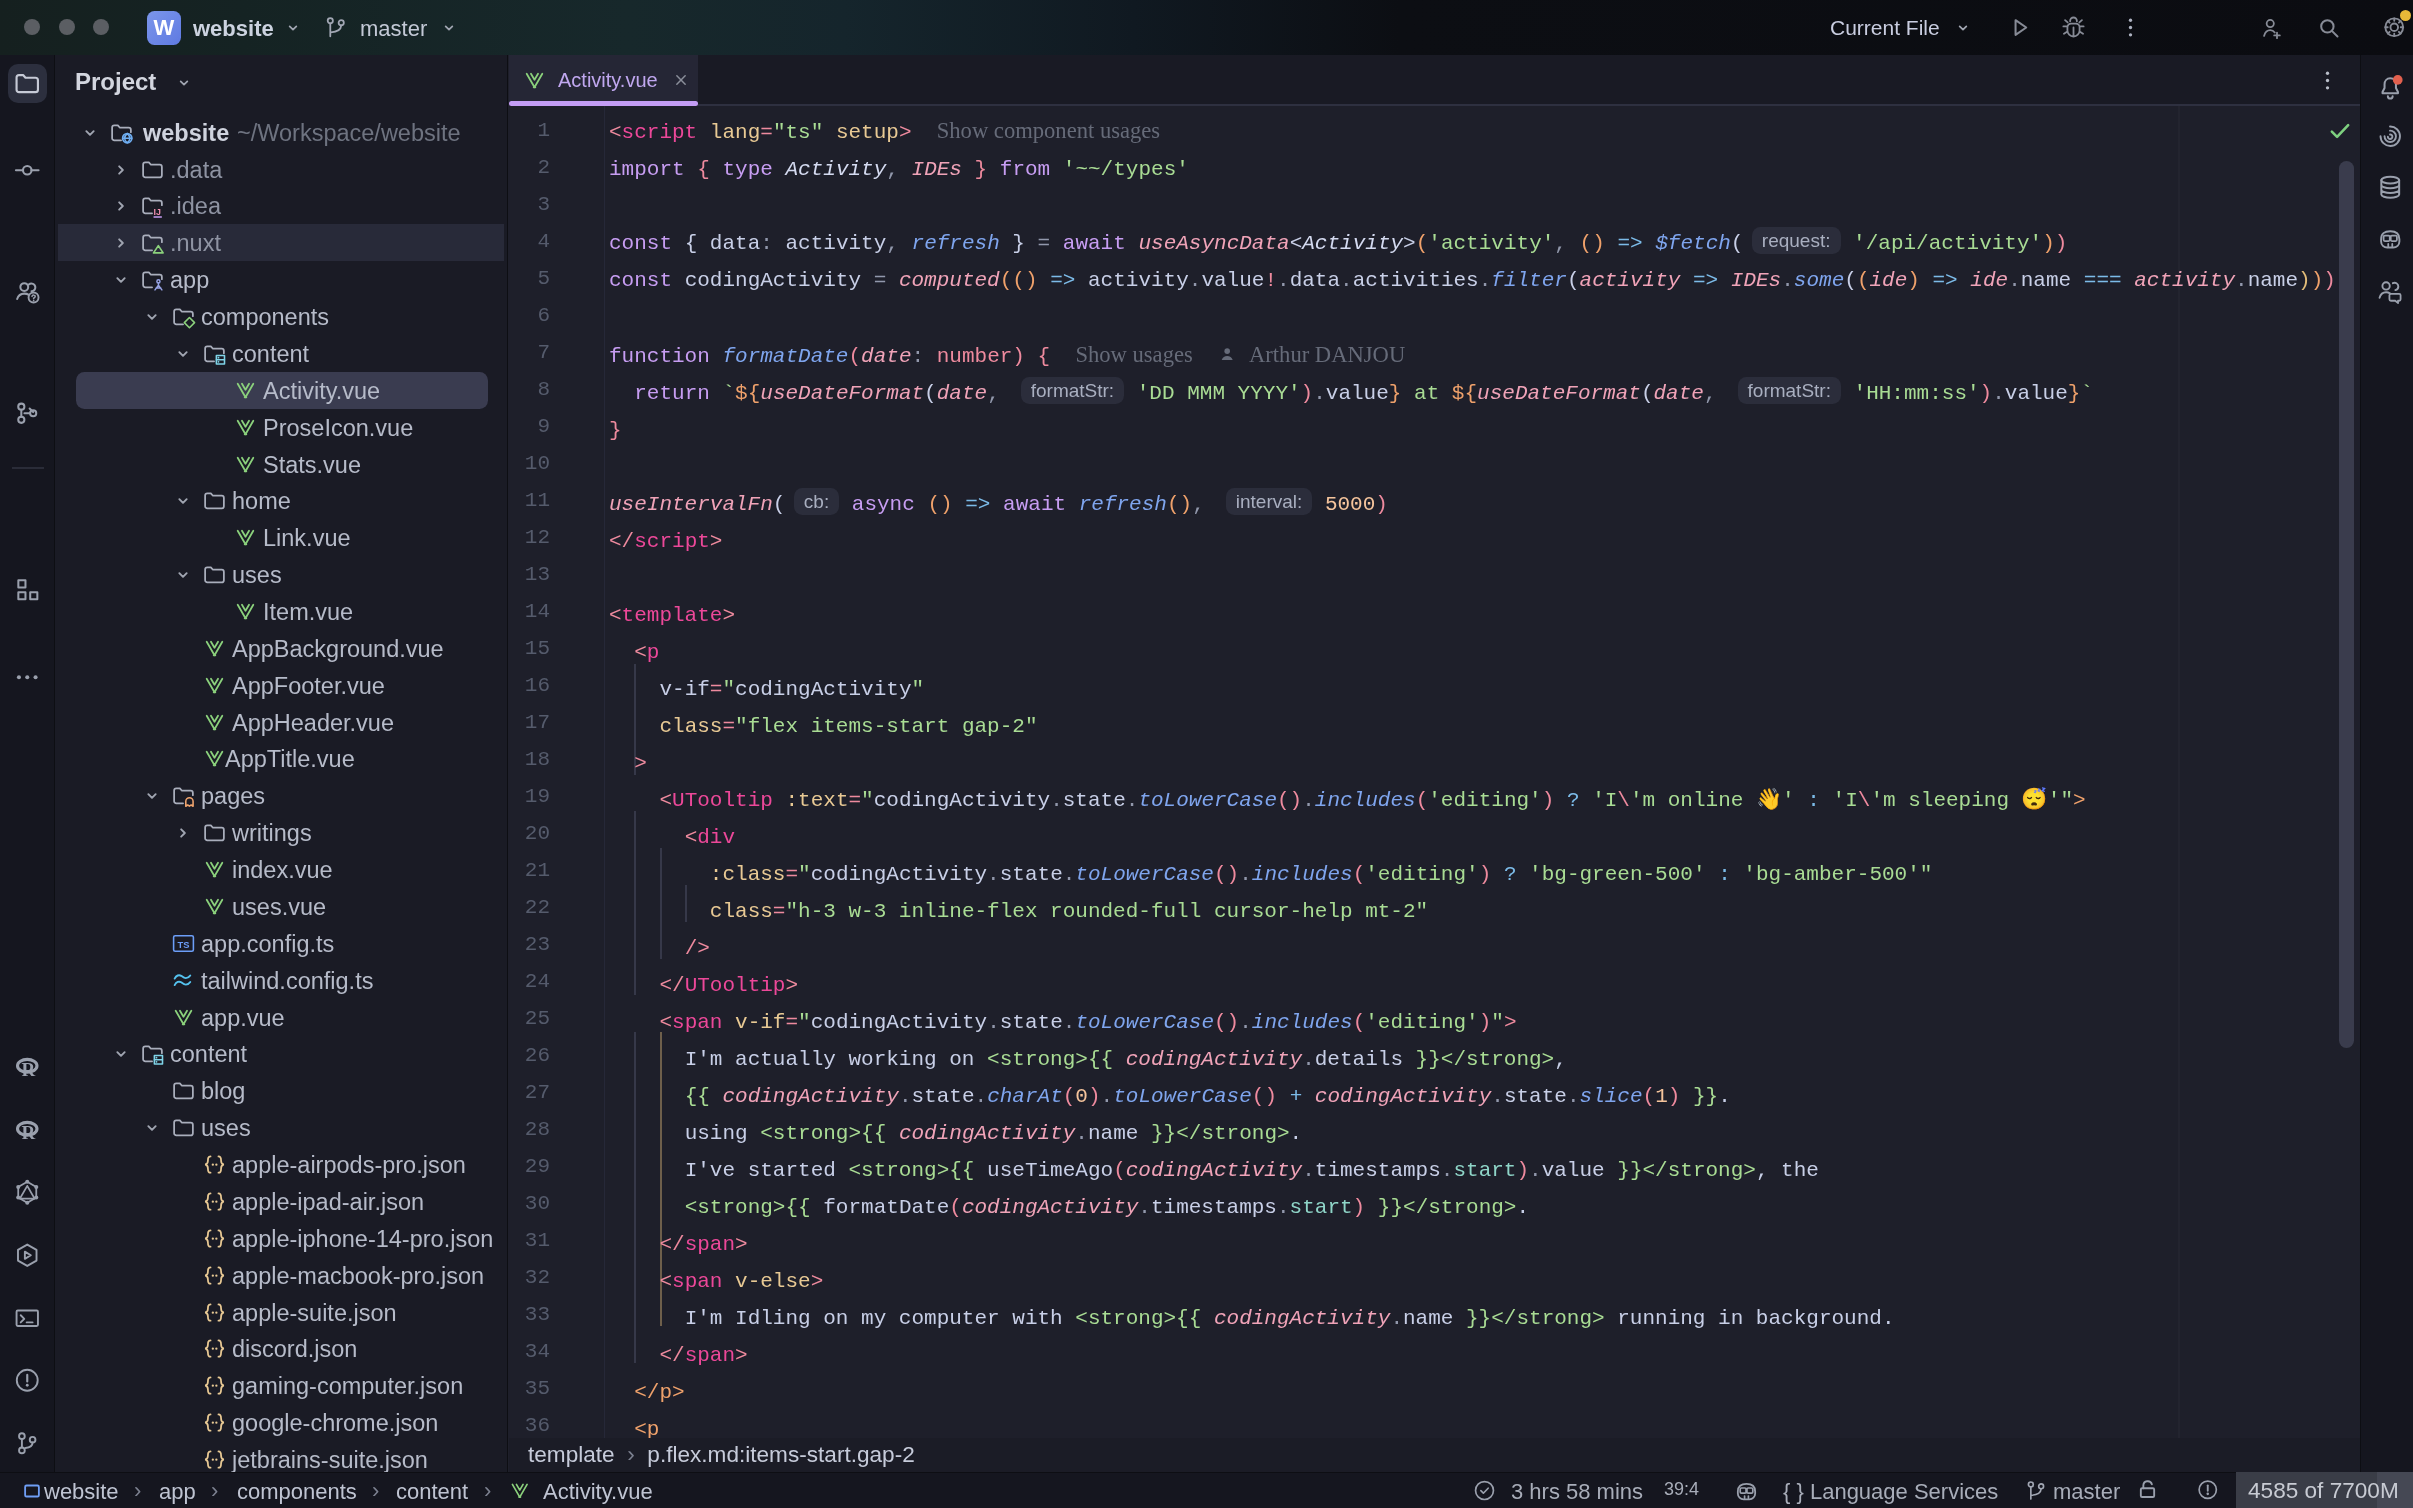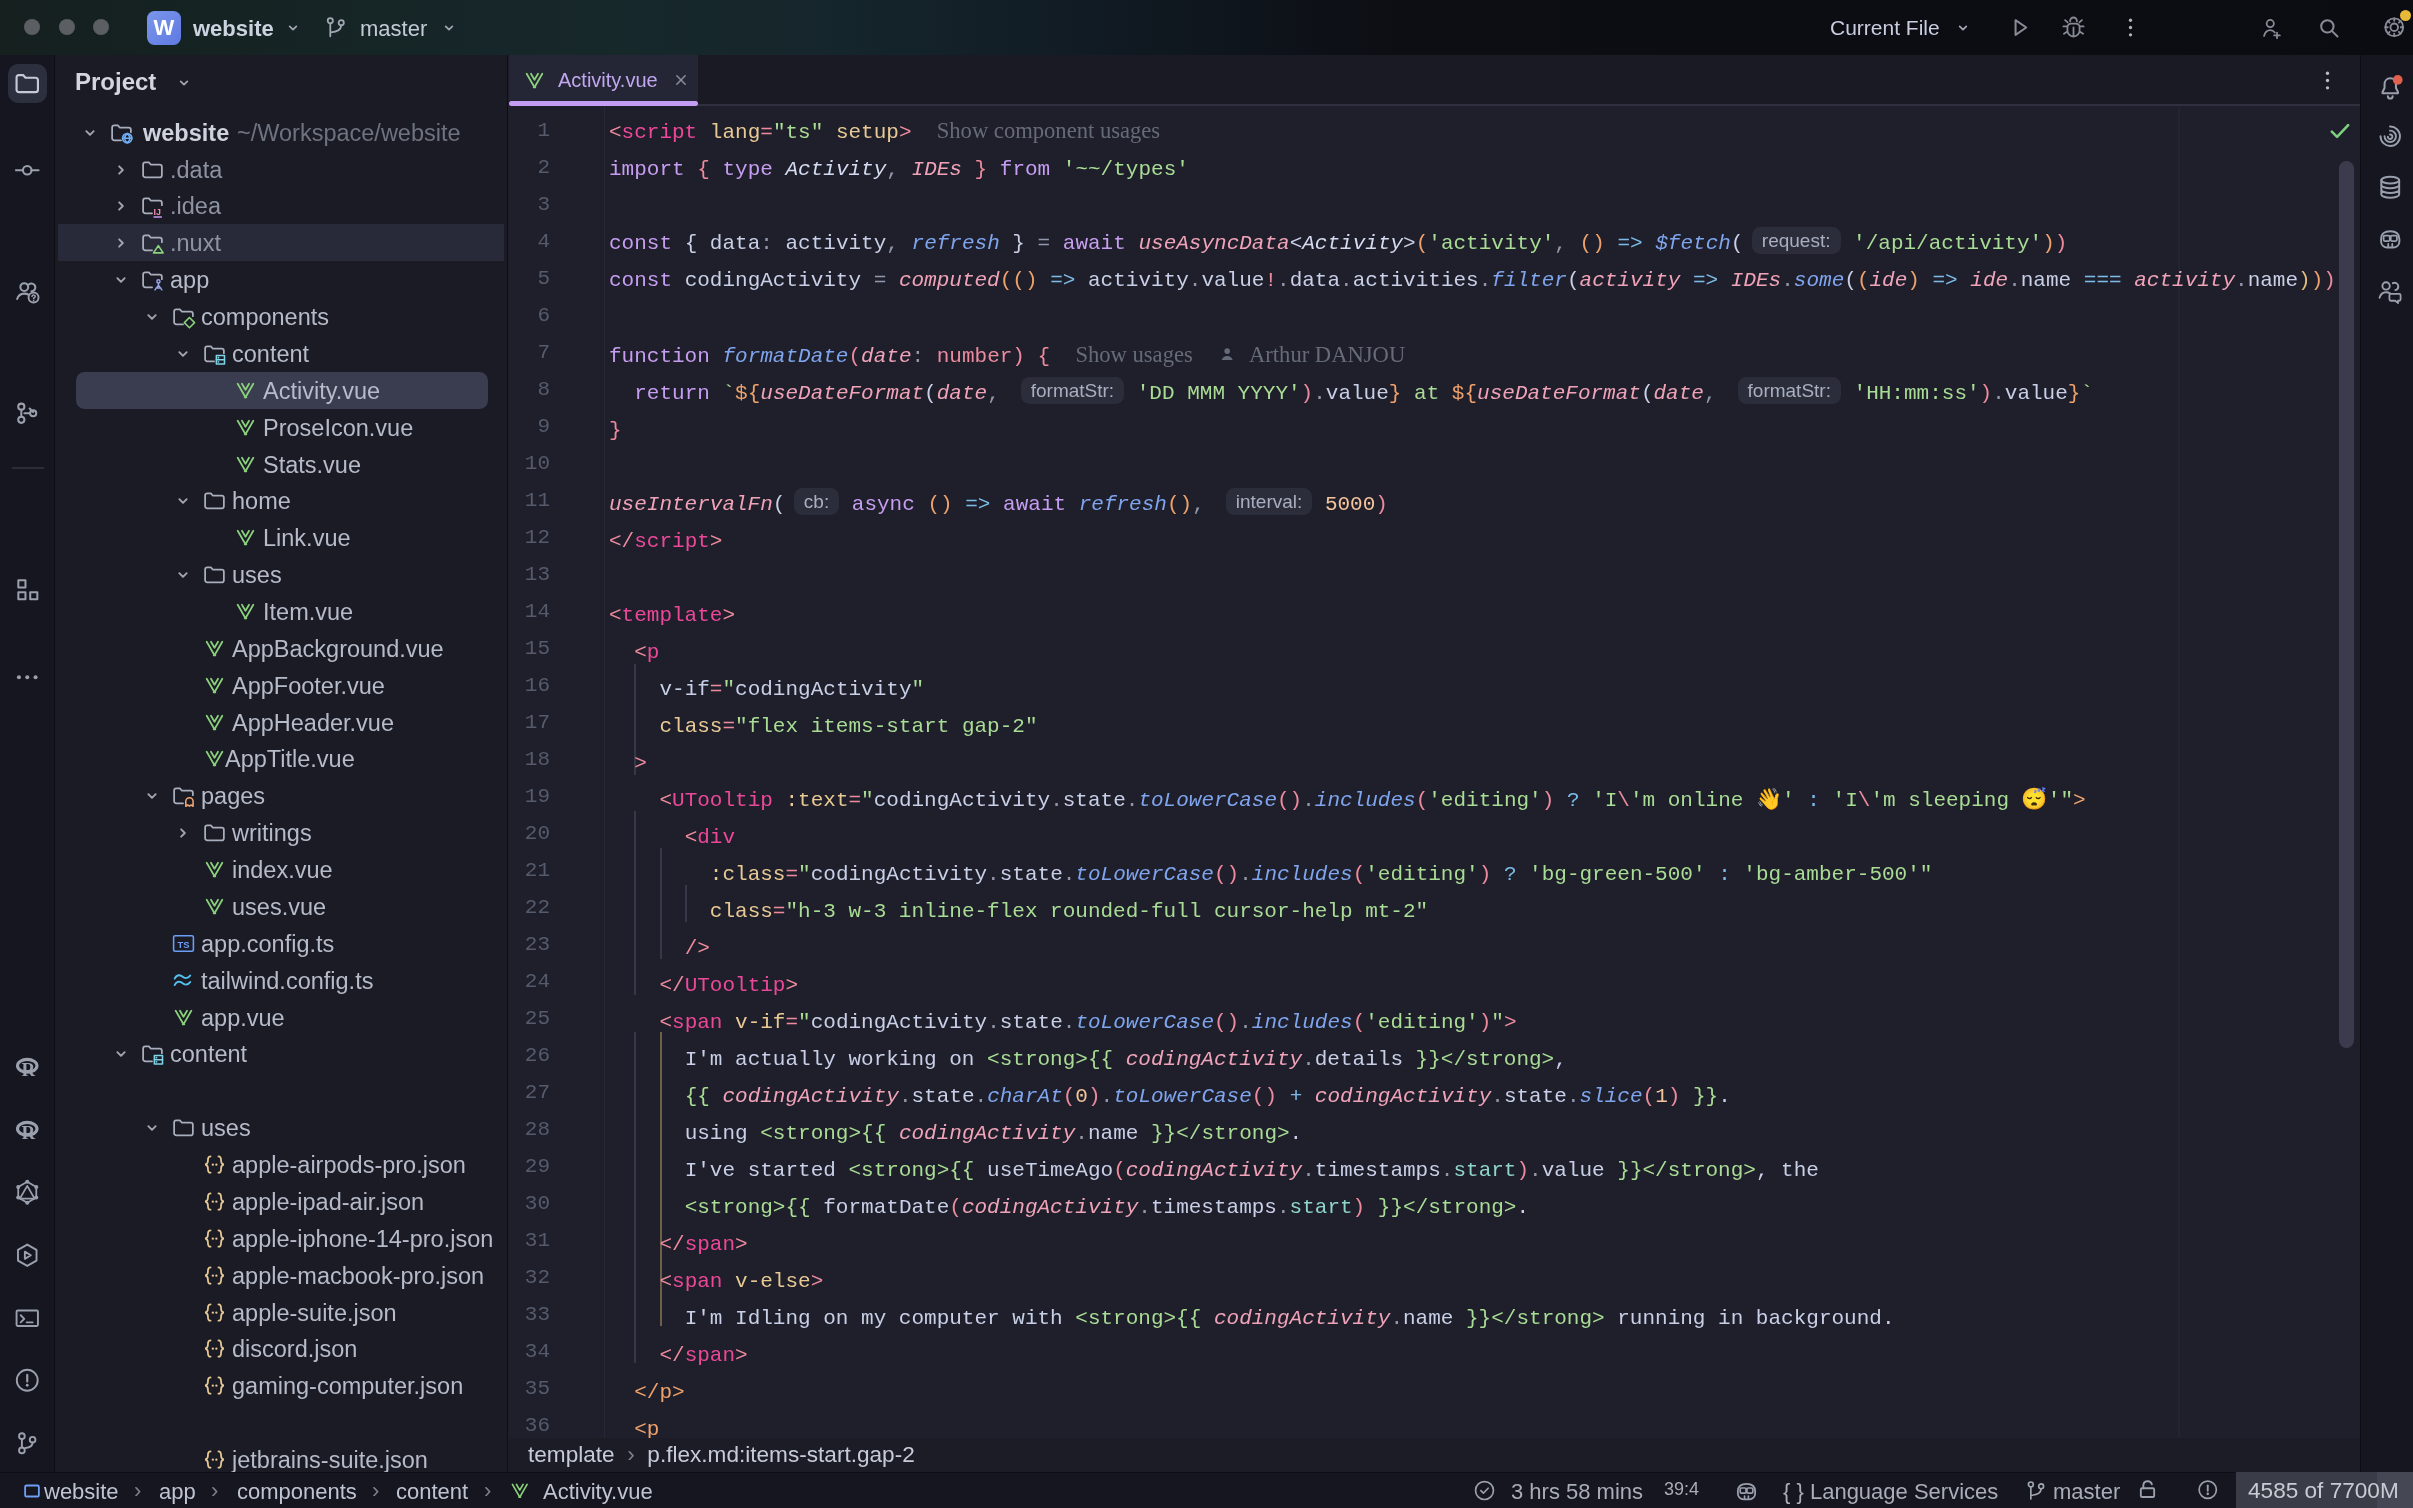--- a/index.html
+++ b/index.html
@@ -379,20 +379,26 @@
       </svg>
       <svg class="abs" style="left:85px;top:5.9px" width="25" height="25" viewBox="0 0 24 24" fill="none">
         <path d="M3 7.2c0-1.2.9-2.1 2.1-2.1h3.4l2 2.3h8.4c1.2 0 2.1.9 2.1 2.1v2.2M11.6 19.5H5.1c-1.2 0-2.1-.9-2.1-2.1V7.2" stroke="#a9aebc" stroke-width="1.7" fill="none" stroke-linecap="round" stroke-linejoin="round"></path>
         <path d="M13.8 14h7.8v8h-7.8z" stroke="#7fd4e8" stroke-width="1.5" fill="none" stroke-linecap="round" stroke-linejoin="round"></path>
         <path d="M13.8 18h7.8" stroke="#7fd4e8" stroke-width="1.3" fill="none" stroke-linecap="round" stroke-linejoin="round"></path>
         <circle cx="15.8" cy="16" r=".9" fill="#7fd4e8"></circle>
         <circle cx="15.8" cy="20" r=".9" fill="#7fd4e8"></circle>
       </svg>
       <div class="tlabel" style="left:115px;">content</div>
     </div>
+<div class="trow" style="top:1017px">
+      <svg class="abs" style="left:116px;top:5.9px" width="25" height="25" viewBox="0 0 24 24" fill="none">
+        <path d="M3 7.2c0-1.2.9-2.1 2.1-2.1h3.4l2 2.3h8.4c1.2 0 2.1.9 2.1 2.1v7.9c0 1.2-.9 2.1-2.1 2.1H5.1c-1.2 0-2.1-.9-2.1-2.1z" stroke="#a9aebc" stroke-width="1.7" fill="none" stroke-linecap="round" stroke-linejoin="round"></path>
+      </svg>
+      <div class="tlabel" style="left:146px;">blog</div>
+    </div>
 <div class="trow" style="top:1054px">
       <svg class="abs" style="left:86px;top:7.5px" width="22" height="22" viewBox="0 0 24 24" fill="none">
         <path d="M8 10l4 4 4-4" stroke="#a0a5b1" stroke-width="2.1" fill="none" stroke-linecap="round" stroke-linejoin="round"></path>
       </svg>
       <svg class="abs" style="left:116px;top:5.9px" width="25" height="25" viewBox="0 0 24 24" fill="none">
         <path d="M3 7.2c0-1.2.9-2.1 2.1-2.1h3.4l2 2.3h8.4c1.2 0 2.1.9 2.1 2.1v7.9c0 1.2-.9 2.1-2.1 2.1H5.1c-1.2 0-2.1-.9-2.1-2.1z" stroke="#a9aebc" stroke-width="1.7" fill="none" stroke-linecap="round" stroke-linejoin="round"></path>
       </svg>
       <div class="tlabel" style="left:146px;">uses</div>
     </div>
 <div class="trow" style="top:1091px">
@@ -450,20 +456,29 @@
       <div class="tlabel" style="left:177px;">discord.json</div>
     </div>
 <div class="trow" style="top:1312px">
       <svg class="abs" style="left:147px;top:5.9px" width="25" height="25" viewBox="0 0 24 24" fill="none">
         <path d="M8.2 4.2c-2.5 0-2.5 2.4-2.5 3.9 0 1.8-.4 3.2-2 3.5v.8c1.6.4 2 1.8 2 3.6 0 1.5 0 3.9 2.5 3.9" stroke="#e8c994" stroke-width="1.7" fill="none" stroke-linecap="round" stroke-linejoin="round"></path>
         <path d="M15.8 4.2c2.5 0 2.5 2.4 2.5 3.9 0 1.8.4 3.2 2 3.5v.8c-1.6.4-2 1.8-2 3.6 0 1.5 0 3.9-2.5 3.9" stroke="#e8c994" stroke-width="1.7" fill="none" stroke-linecap="round" stroke-linejoin="round"></path>
         <circle cx="10.4" cy="12.2" r="1.1" fill="#e8c994"></circle>
         <circle cx="13.8" cy="12.2" r="1.1" fill="#e8c994"></circle>
       </svg>
       <div class="tlabel" style="left:177px;">gaming-computer.json</div>
+    </div>
+<div class="trow" style="top:1349px">
+      <svg class="abs" style="left:147px;top:5.9px" width="25" height="25" viewBox="0 0 24 24" fill="none">
+        <path d="M8.2 4.2c-2.5 0-2.5 2.4-2.5 3.9 0 1.8-.4 3.2-2 3.5v.8c1.6.4 2 1.8 2 3.6 0 1.5 0 3.9 2.5 3.9" stroke="#e8c994" stroke-width="1.7" fill="none" stroke-linecap="round" stroke-linejoin="round"></path>
+        <path d="M15.8 4.2c2.5 0 2.5 2.4 2.5 3.9 0 1.8.4 3.2 2 3.5v.8c-1.6.4-2 1.8-2 3.6 0 1.5 0 3.9-2.5 3.9" stroke="#e8c994" stroke-width="1.7" fill="none" stroke-linecap="round" stroke-linejoin="round"></path>
+        <circle cx="10.4" cy="12.2" r="1.1" fill="#e8c994"></circle>
+        <circle cx="13.8" cy="12.2" r="1.1" fill="#e8c994"></circle>
+      </svg>
+      <div class="tlabel" style="left:177px;">google-chrome.json</div>
     </div>
 <div class="trow" style="top:1386px">
       <svg class="abs" style="left:147px;top:5.9px" width="25" height="25" viewBox="0 0 24 24" fill="none">
         <path d="M8.2 4.2c-2.5 0-2.5 2.4-2.5 3.9 0 1.8-.4 3.2-2 3.5v.8c1.6.4 2 1.8 2 3.6 0 1.5 0 3.9 2.5 3.9" stroke="#e8c994" stroke-width="1.7" fill="none" stroke-linecap="round" stroke-linejoin="round"></path>
         <path d="M15.8 4.2c2.5 0 2.5 2.4 2.5 3.9 0 1.8.4 3.2 2 3.5v.8c-1.6.4-2 1.8-2 3.6 0 1.5 0 3.9-2.5 3.9" stroke="#e8c994" stroke-width="1.7" fill="none" stroke-linecap="round" stroke-linejoin="round"></path>
         <circle cx="10.4" cy="12.2" r="1.1" fill="#e8c994"></circle>
         <circle cx="13.8" cy="12.2" r="1.1" fill="#e8c994"></circle>
       </svg>
       <div class="tlabel" style="left:177px;">jetbrains-suite.json</div>
     </div>

